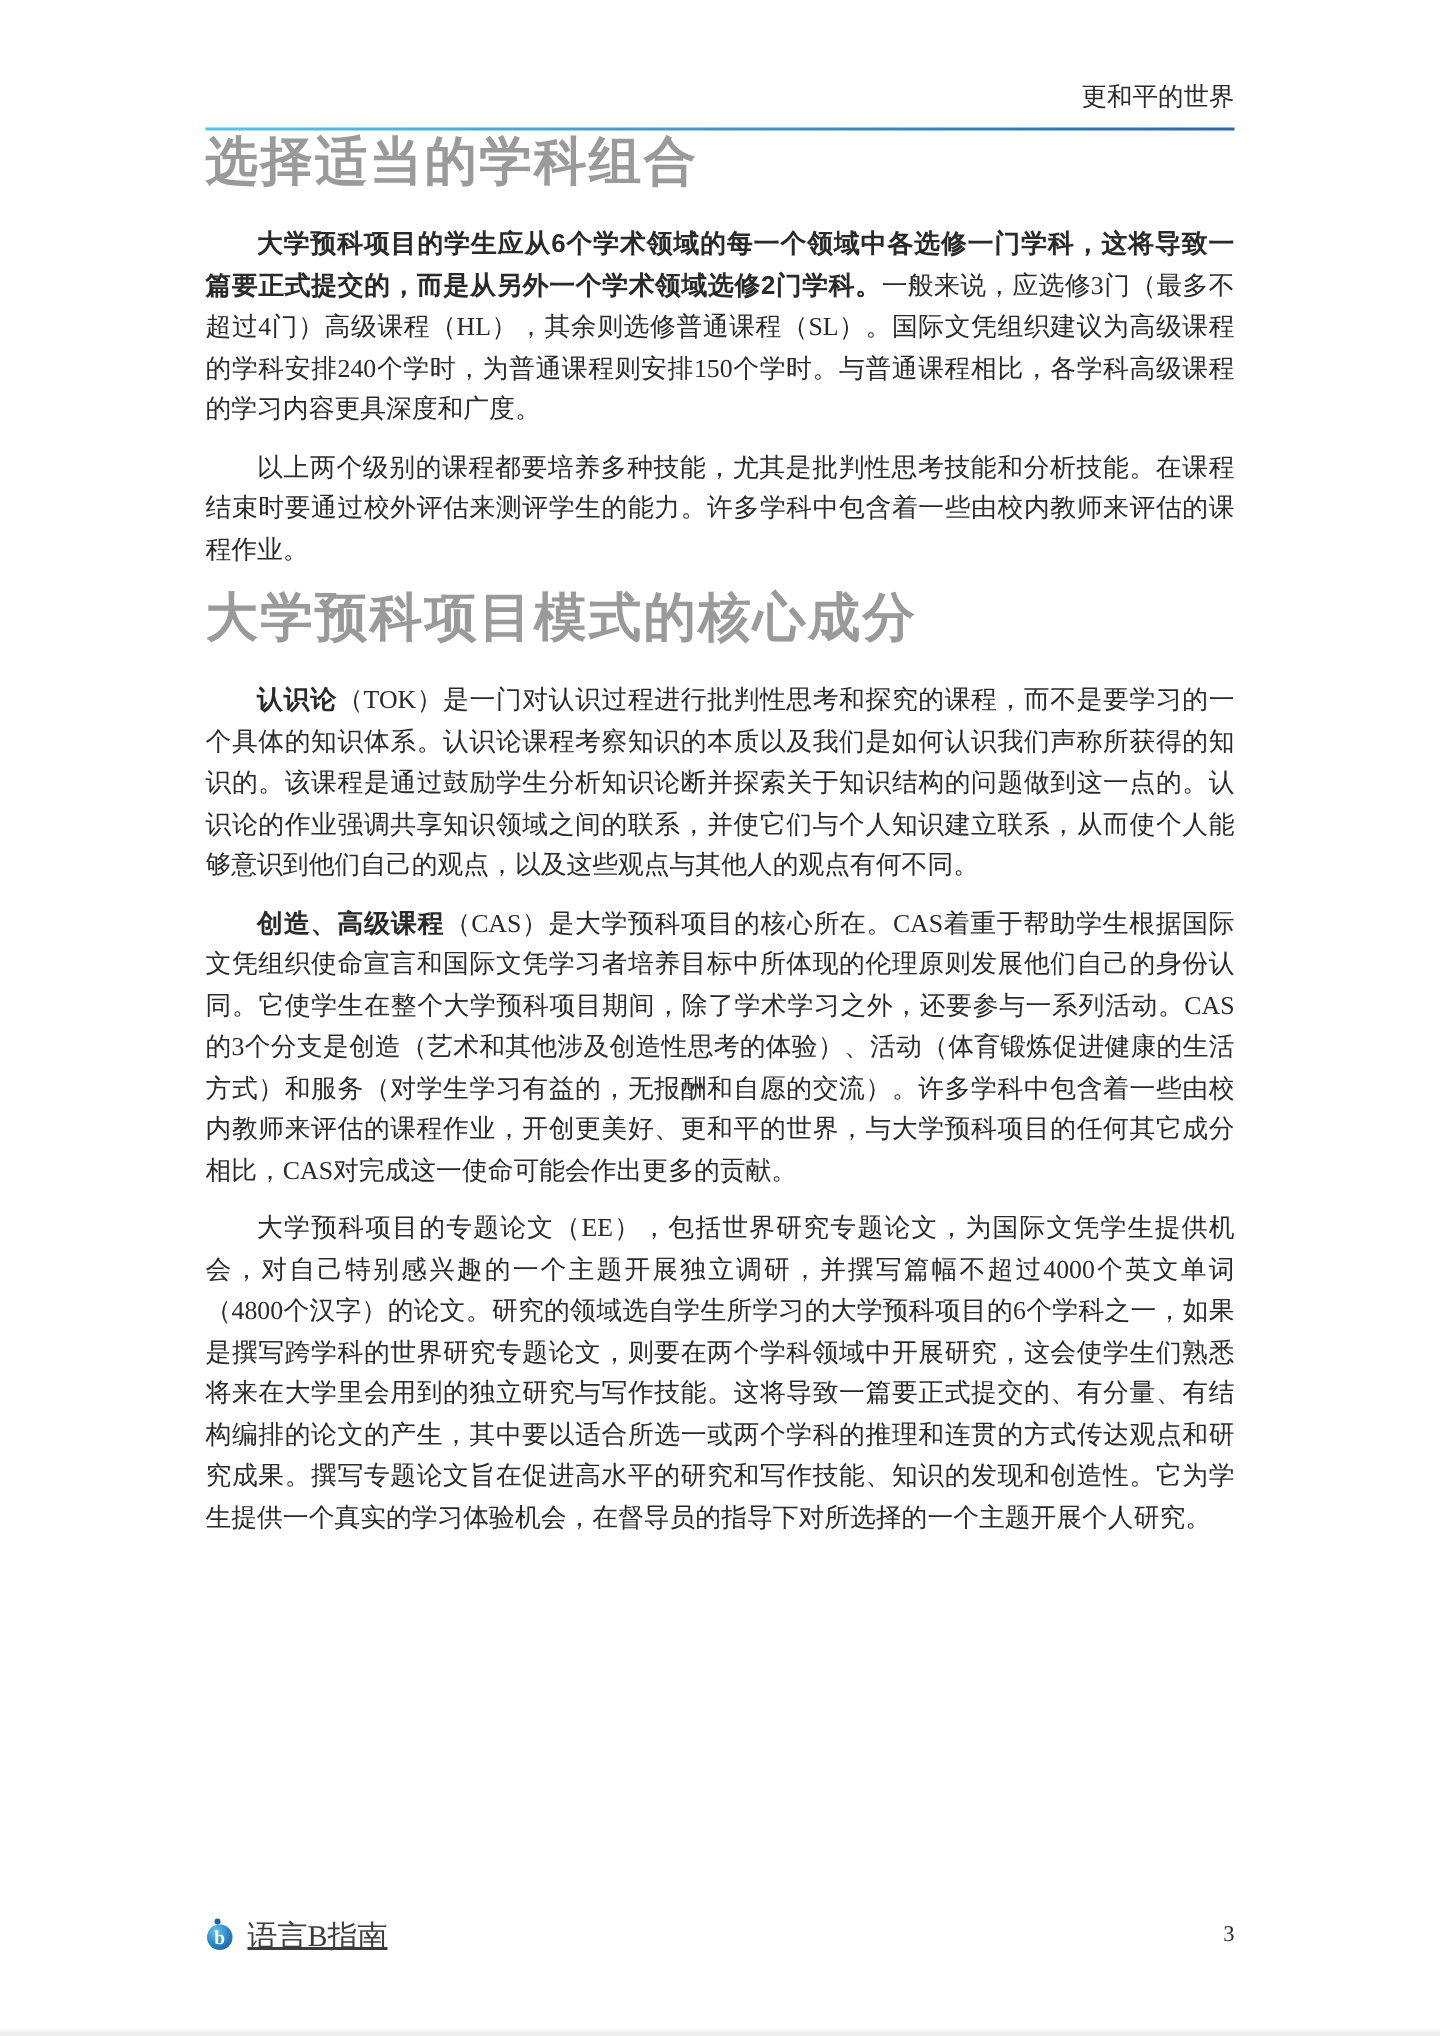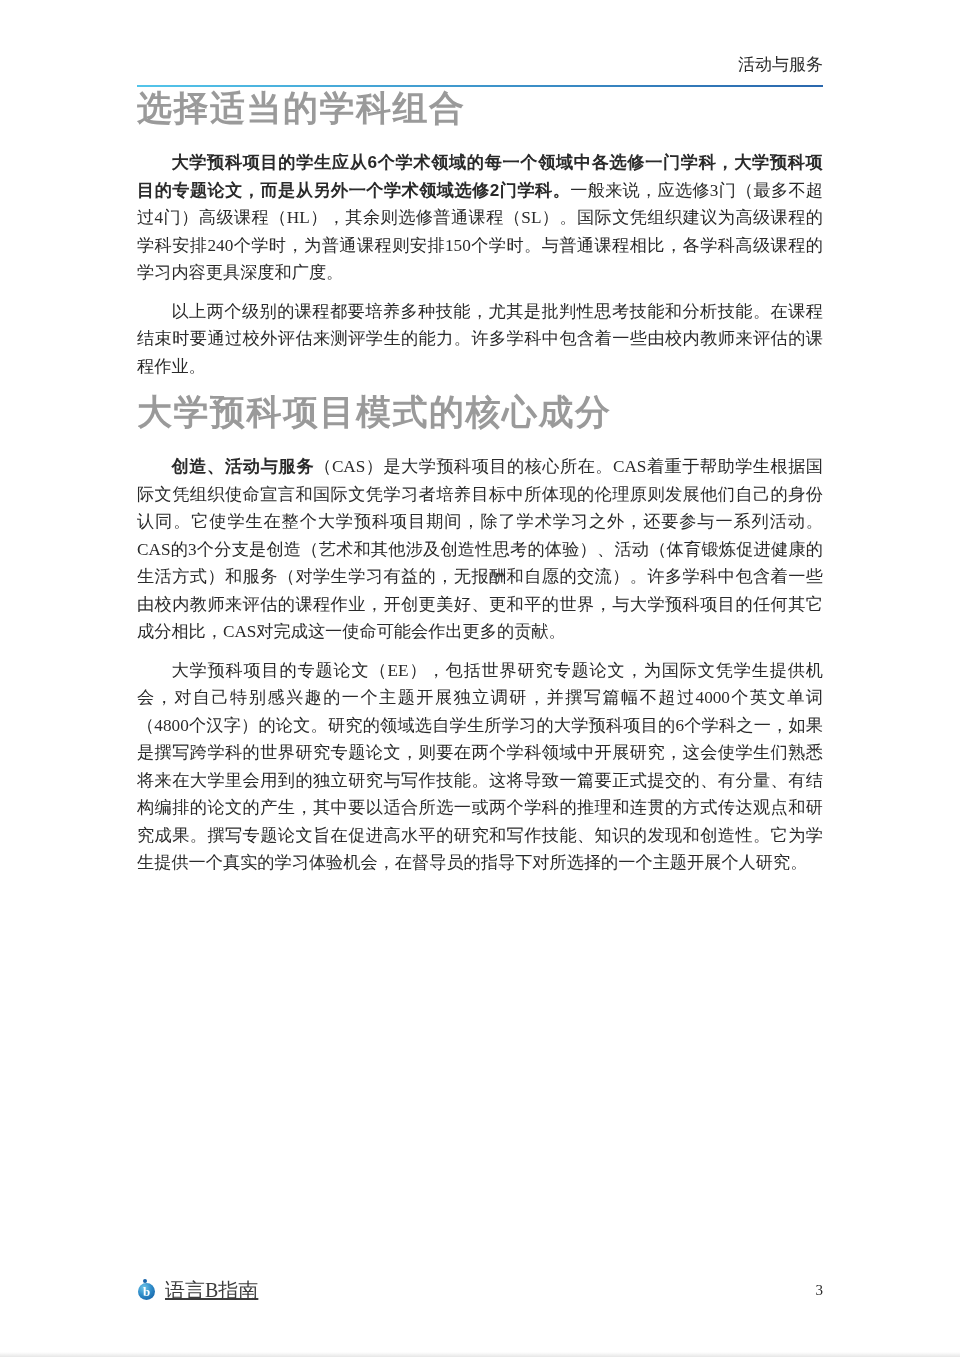--- a/index.html
+++ b/index.html
@@ -130,33 +130,34 @@
     height: 5px;
     background: linear-gradient(to bottom, rgba(255,255,255,0), rgba(120,120,120,0.18));
   }
 </style>
 </head>
 <body>
 
 <div class="page-inner">
 
   <div class="header">
-    <div class="header-title">活动与服务</div>
+    <div class="header-title">更和平的世界</div>
     <div class="header-rule"></div>
   </div>
 
   <h1 class="section-heading heading-1">选择适当的学科组合</h1>
   <div class="section-body">
-    <p class="body-para"><span class="lead">大学预科项目的学生应从6个学术领域的每一个领域中各选修一门学科，大学预科项目的专题论文，而是从另外一个学术领域选修2门学科。</span><span>一般来说，应选修3门（最多不超过4门）高级课程（HL），其余则选修普通课程（SL）。国际文凭组织建议为高级课程的学科安排240个学时，为普通课程则安排150个学时。与普通课程相比，各学科高级课程的学习内容更具深度和广度。</span></p>
+    <p class="body-para"><span class="lead">大学预科项目的学生应从6个学术领域的每一个领域中各选修一门学科，这将导致一篇要正式提交的，而是从另外一个学术领域选修2门学科。</span><span>一般来说，应选修3门（最多不超过4门）高级课程（HL），其余则选修普通课程（SL）。国际文凭组织建议为高级课程的学科安排240个学时，为普通课程则安排150个学时。与普通课程相比，各学科高级课程的学习内容更具深度和广度。</span></p>
     <p class="body-para"><span class="lead"></span><span>以上两个级别的课程都要培养多种技能，尤其是批判性思考技能和分析技能。在课程结束时要通过校外评估来测评学生的能力。许多学科中包含着一些由校内教师来评估的课程作业。</span></p>
   </div>
 
   <h1 class="section-heading heading-2">大学预科项目模式的核心成分</h1>
   <div class="section-body">
-    <p class="body-para"><span class="lead">创造、活动与服务</span><span>（CAS）是大学预科项目的核心所在。CAS着重于帮助学生根据国际文凭组织使命宣言和国际文凭学习者培养目标中所体现的伦理原则发展他们自己的身份认同。它使学生在整个大学预科项目期间，除了学术学习之外，还要参与一系列活动。CAS的3个分支是创造（艺术和其他涉及创造性思考的体验）、活动（体育锻炼促进健康的生活方式）和服务（对学生学习有益的，无报酬和自愿的交流）。许多学科中包含着一些由校内教师来评估的课程作业，开创更美好、更和平的世界，与大学预科项目的任何其它成分相比，CAS对完成这一使命可能会作出更多的贡献。</span></p>
+    <p class="body-para"><span class="lead">认识论</span><span>（TOK）是一门对认识过程进行批判性思考和探究的课程，而不是要学习的一个具体的知识体系。认识论课程考察知识的本质以及我们是如何认识我们声称所获得的知识的。该课程是通过鼓励学生分析知识论断并探索关于知识结构的问题做到这一点的。认识论的作业强调共享知识领域之间的联系，并使它们与个人知识建立联系，从而使个人能够意识到他们自己的观点，以及这些观点与其他人的观点有何不同。</span></p>
+    <p class="body-para"><span class="lead">创造、高级课程</span><span>（CAS）是大学预科项目的核心所在。CAS着重于帮助学生根据国际文凭组织使命宣言和国际文凭学习者培养目标中所体现的伦理原则发展他们自己的身份认同。它使学生在整个大学预科项目期间，除了学术学习之外，还要参与一系列活动。CAS的3个分支是创造（艺术和其他涉及创造性思考的体验）、活动（体育锻炼促进健康的生活方式）和服务（对学生学习有益的，无报酬和自愿的交流）。许多学科中包含着一些由校内教师来评估的课程作业，开创更美好、更和平的世界，与大学预科项目的任何其它成分相比，CAS对完成这一使命可能会作出更多的贡献。</span></p>
     <p class="body-para"><span class="lead"></span><span>大学预科项目的专题论文（EE），包括世界研究专题论文，为国际文凭学生提供机会，对自己特别感兴趣的一个主题开展独立调研，并撰写篇幅不超过4000个英文单词（4800个汉字）的论文。研究的领域选自学生所学习的大学预科项目的6个学科之一，如果是撰写跨学科的世界研究专题论文，则要在两个学科领域中开展研究，这会使学生们熟悉将来在大学里会用到的独立研究与写作技能。这将导致一篇要正式提交的、有分量、有结构编排的论文的产生，其中要以适合所选一或两个学科的推理和连贯的方式传达观点和研究成果。撰写专题论文旨在促进高水平的研究和写作技能、知识的发现和创造性。它为学生提供一个真实的学习体验机会，在督导员的指导下对所选择的一个主题开展个人研究。</span></p>
   </div>
 
 </div>
 
 <div class="footer">
   <div class="ib-logo">
     <div class="globe"></div>
     <div class="i-dot"></div>
     <div class="glyph">b</div>

